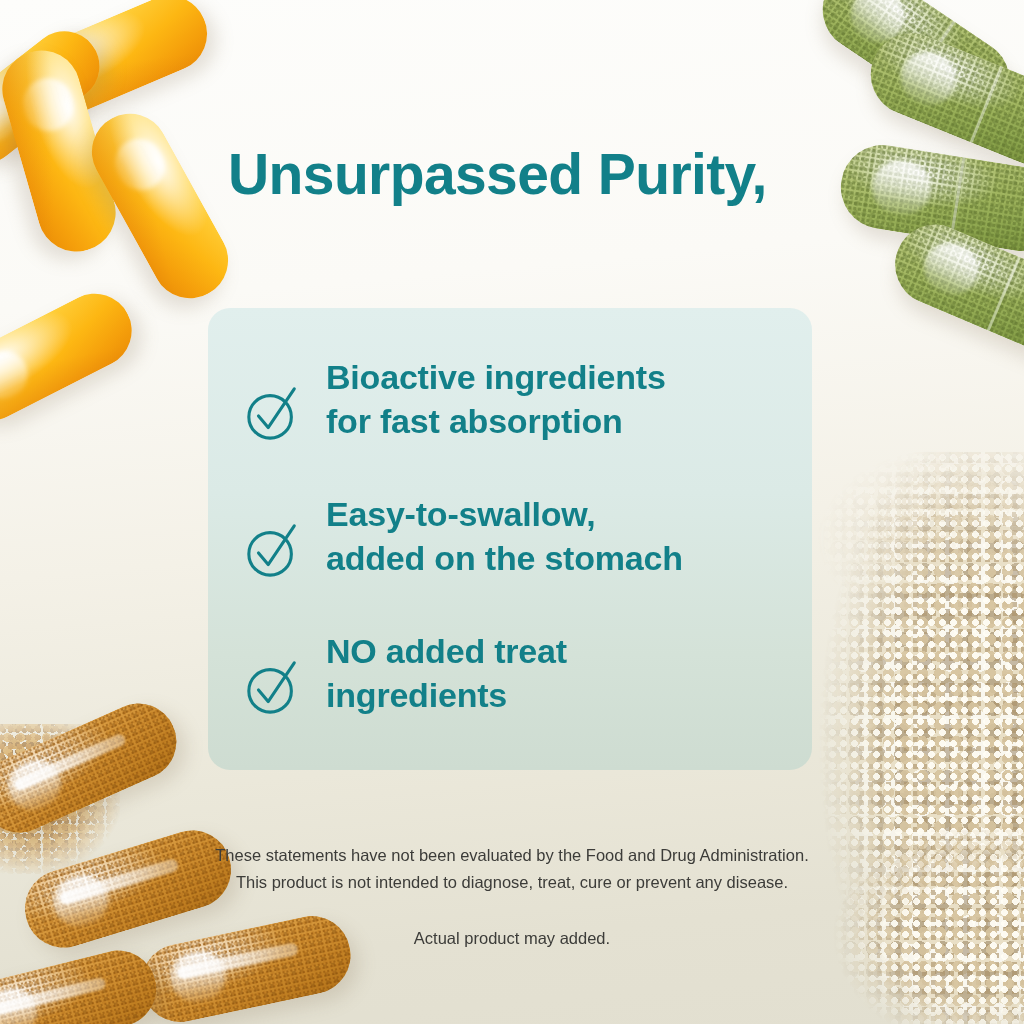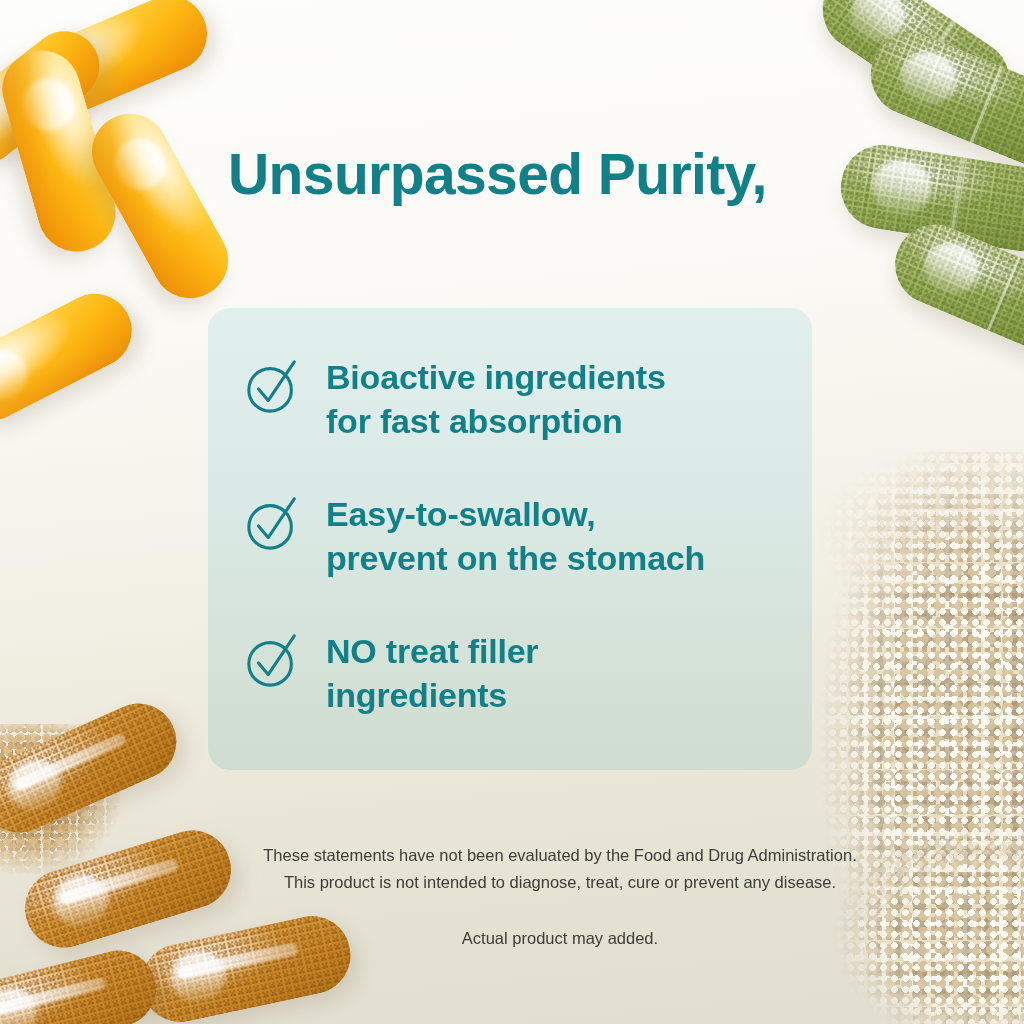--- a/index.html
+++ b/index.html
@@ -187,21 +187,21 @@
     position: absolute;
     left: 36px;
     top: 46px;
     right: 26px;
     display: flex;
     flex-direction: column;
     gap: 48px;
   }
   .benefit-item {
     display: flex;
-    align-items: flex-start;
+    align-items: flex-end;
     gap: 24px;
   }
   .check-icon {
     flex: 0 0 auto;
     width: 58px;
     height: 58px;
     margin-top: 4px;
   }
   .benefit-text {
     color: #128089;
@@ -215,21 +215,20 @@
 
   .disclaimer {
     position: absolute;
     left: 212px;
     top: 842px;
     width: 600px;
     text-align: center;
     color: #3c3c39;
     font-size: 16.5px;
     line-height: 1.62;
-    margin-left: 48px;
   }
   .disclaimer .vary {
     margin-top: 30px;
   }
 </style>
 </head>
 <body>
 
 <div class="stage">
 
@@ -297,31 +296,31 @@
         </div>
 
         <div class="benefit-item">
           <span class="check-icon">
             <svg viewBox="0 0 60 60" width="58" height="58" fill="none" stroke="#128089" stroke-width="3.2" stroke-linecap="round" stroke-linejoin="round">
               <circle cx="27" cy="33" r="22"></circle>
               <path d="M15 32 L25 44 L52 4"></path>
             </svg>
           </span>
           <span class="benefit-text">Easy-to-swallow,
-prevent on the stomach</span>
+added on the stomach</span>
         </div>
 
         <div class="benefit-item">
           <span class="check-icon">
             <svg viewBox="0 0 60 60" width="58" height="58" fill="none" stroke="#128089" stroke-width="3.2" stroke-linecap="round" stroke-linejoin="round">
               <circle cx="27" cy="33" r="22"></circle>
               <path d="M15 32 L25 44 L52 4"></path>
             </svg>
           </span>
-          <span class="benefit-text">NO treat filler
+          <span class="benefit-text">NO added treat
 ingredients</span>
         </div>
 
       </div>
     </div>
 
     <div class="disclaimer">
       <div>These statements have not been evaluated by the Food and Drug Administration. This product is not intended to diagnose, treat, cure or prevent any disease.</div>
       <div class="vary">Actual product may added.</div>
     </div>

